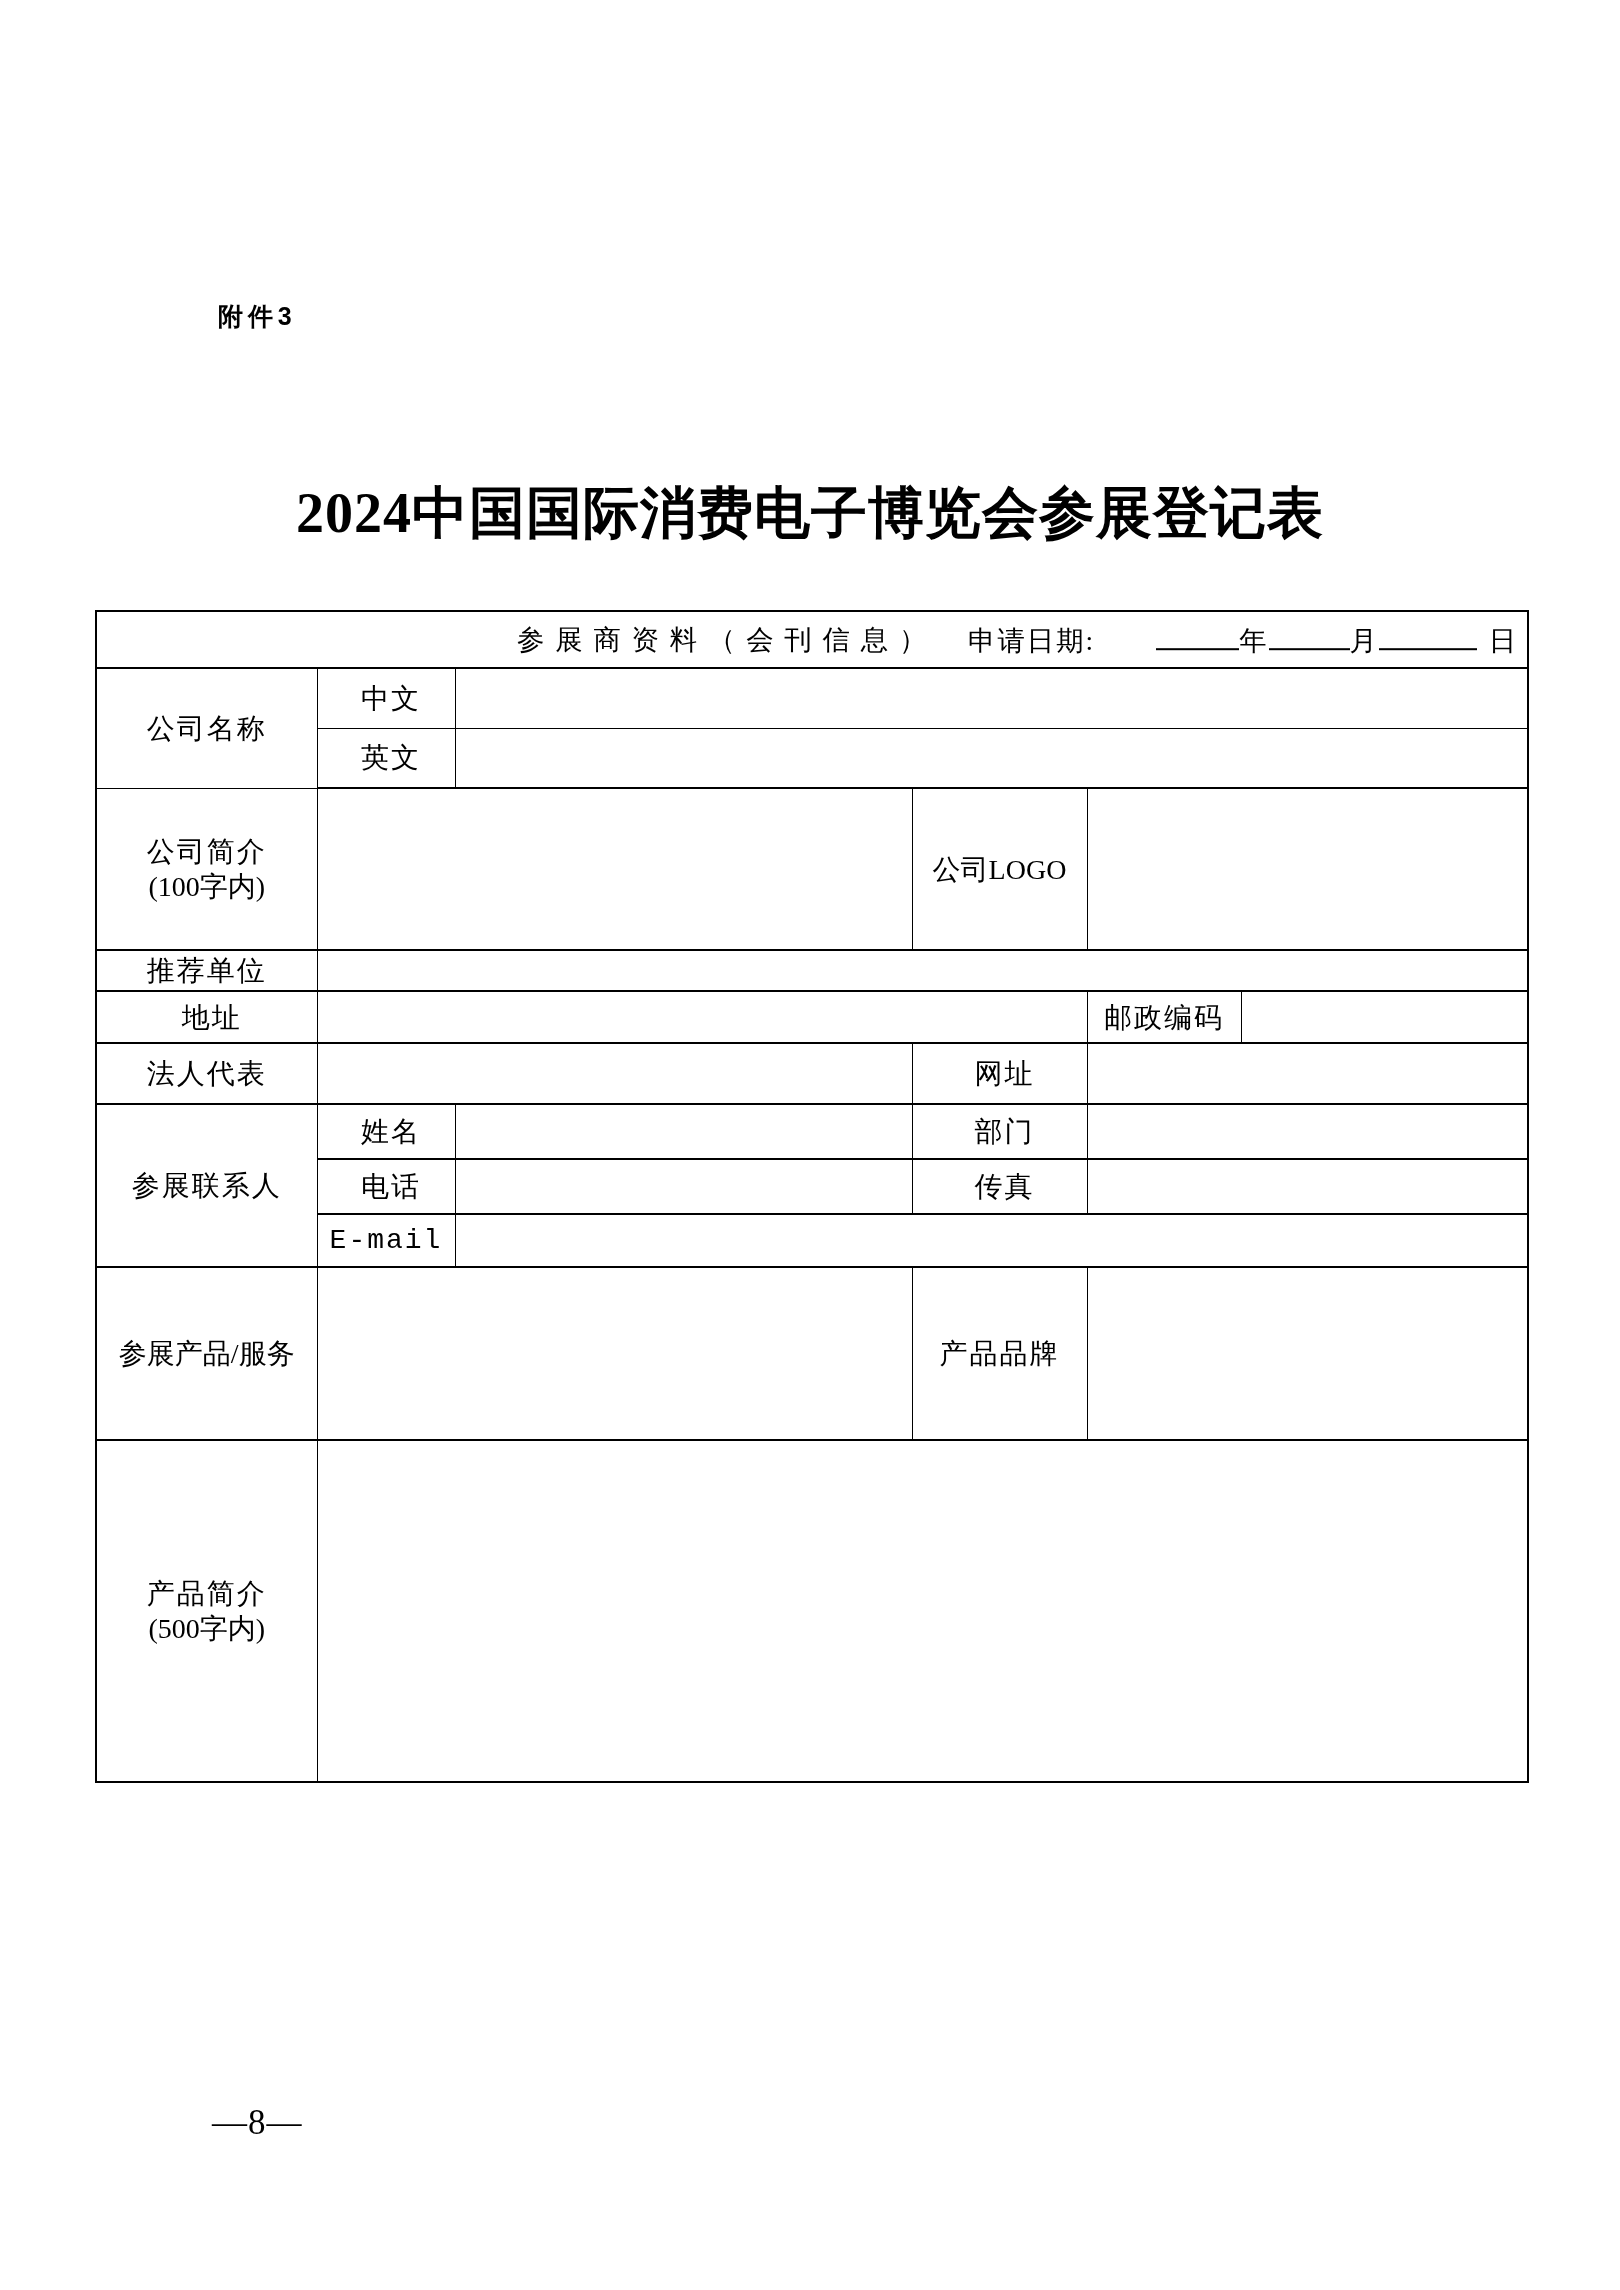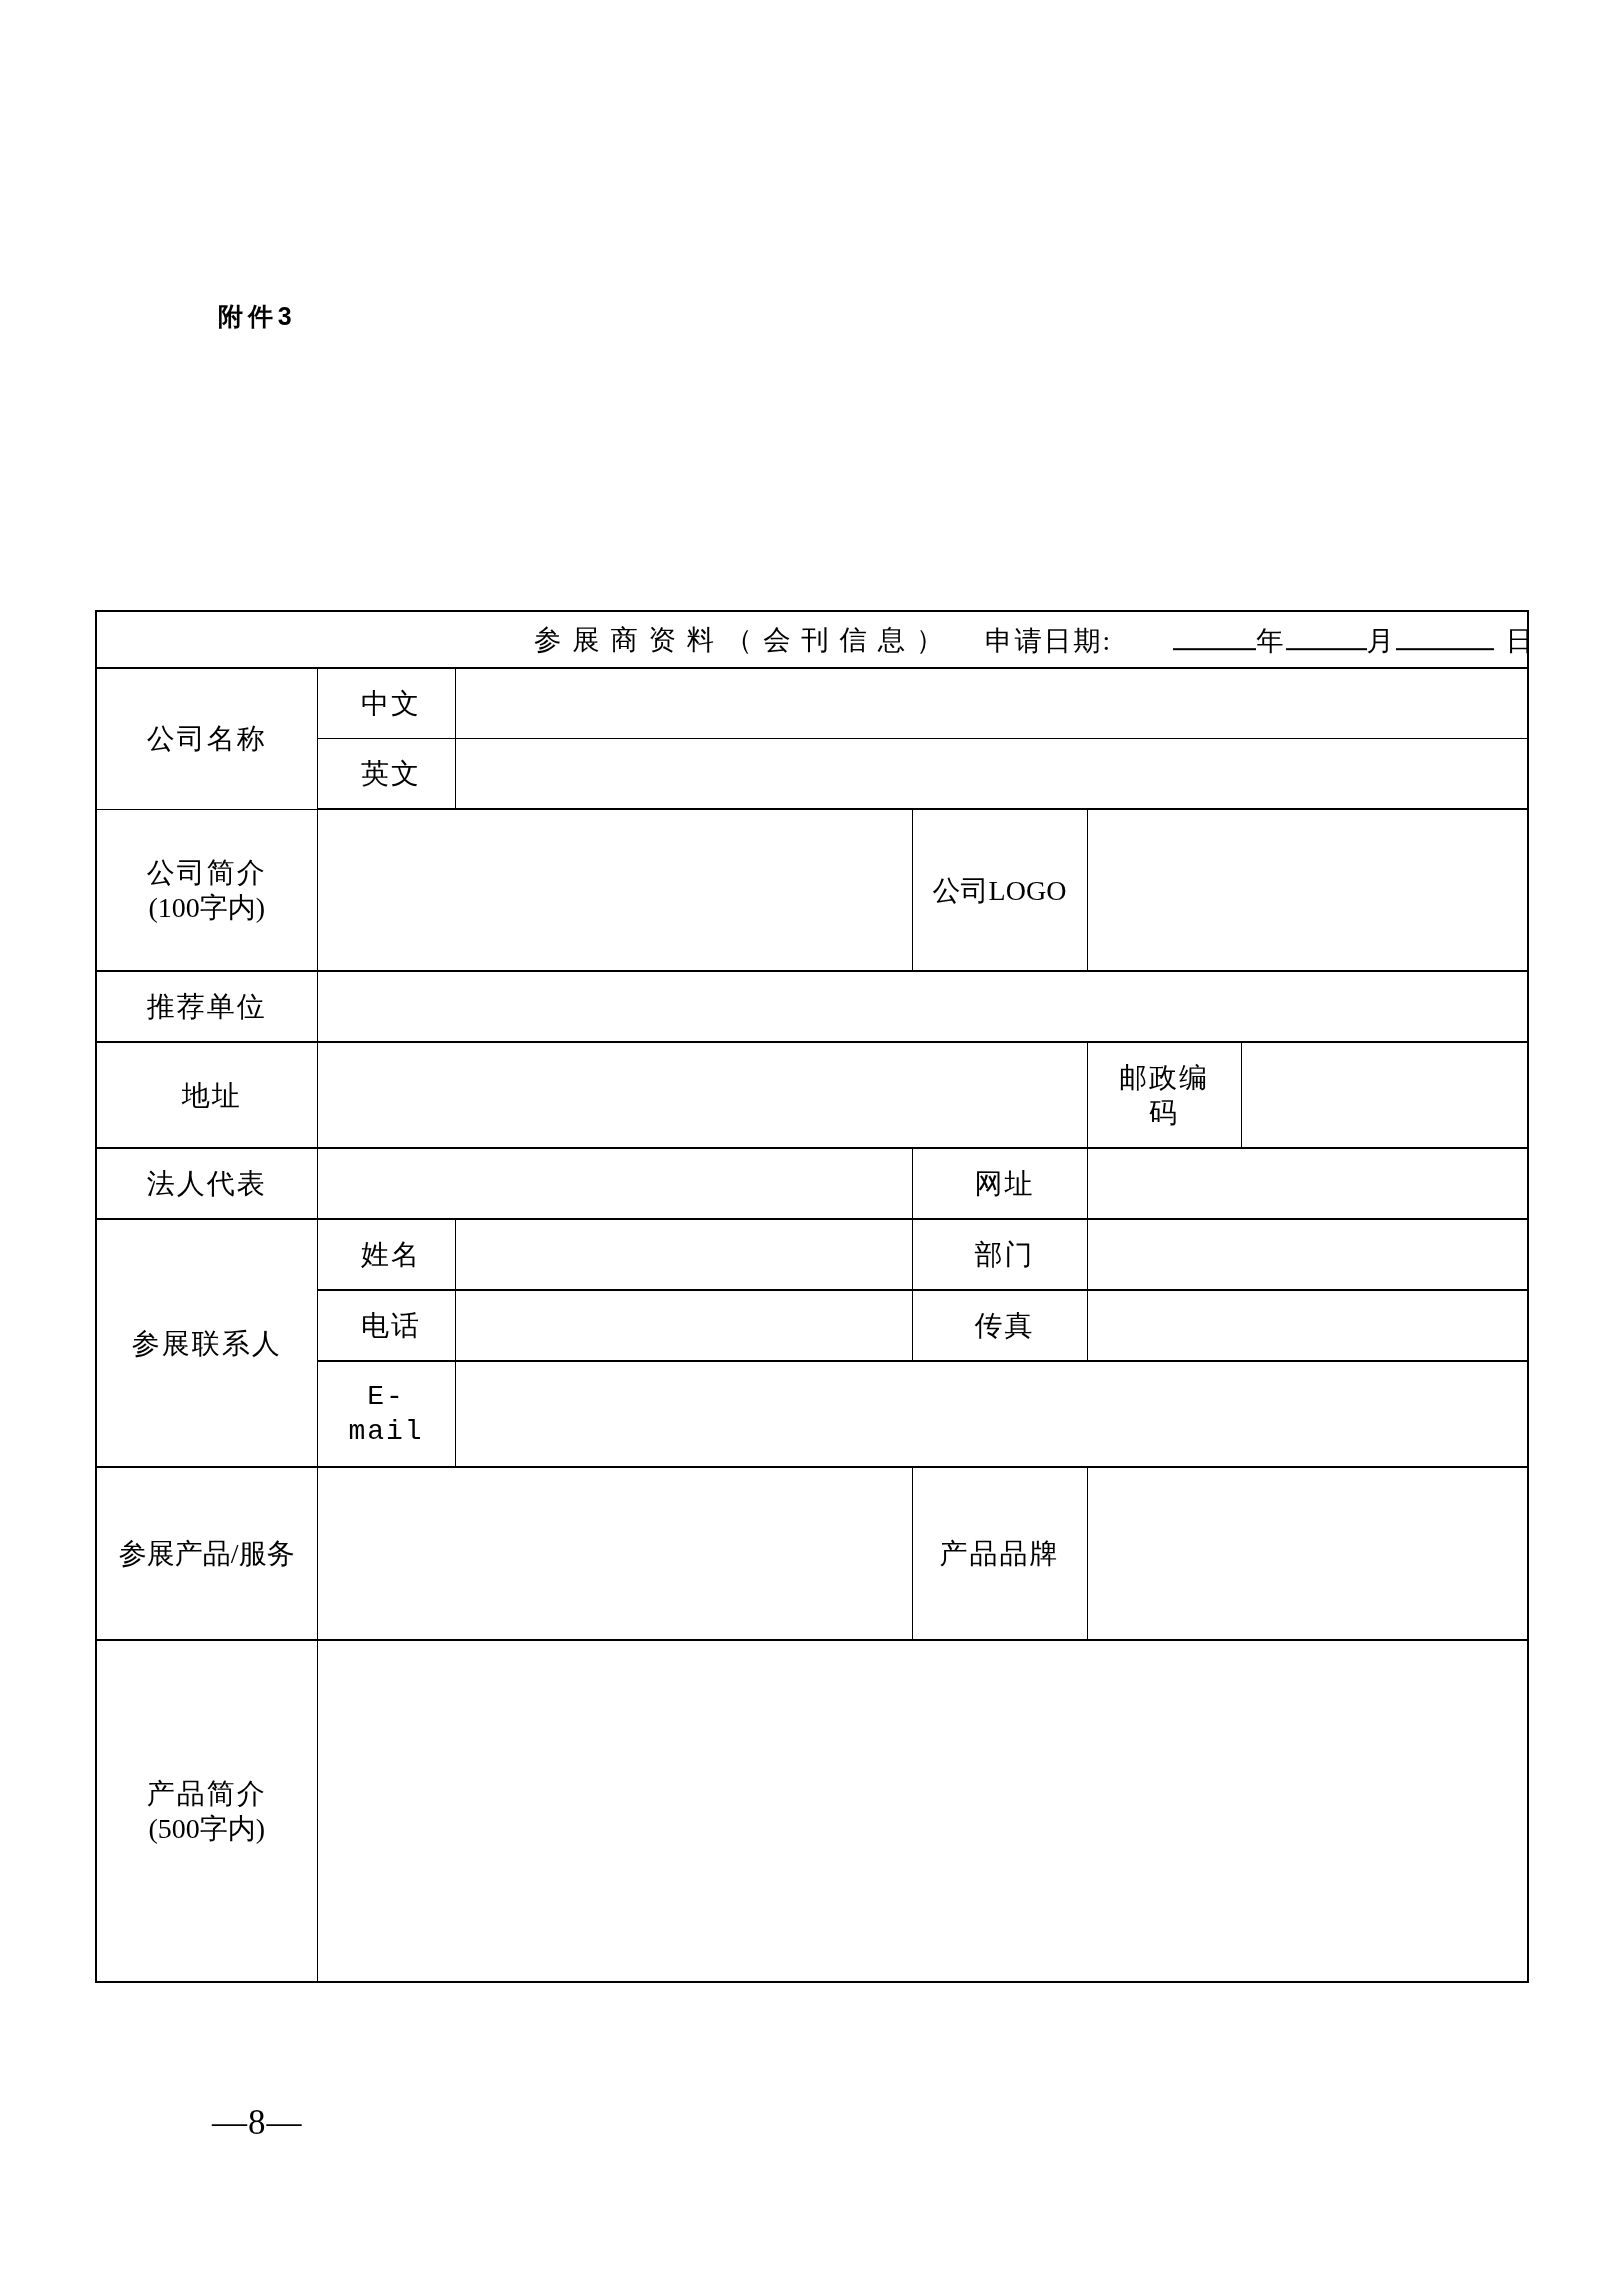--- a/index.html
+++ b/index.html
@@ -27,21 +27,21 @@
 
   
   table.form {
     position:absolute; left:95px; top:610px;
     width:1432px; table-layout:fixed;
     border-collapse:collapse;
     border:2px solid #000;
   }
   table.form td {
     border:1px solid #000;
-    padding:17px; margin:0;
+    padding:0; margin:0;
     vertical-align:middle; text-align:center;
     font-size:28px; letter-spacing:2px;
     overflow:hidden;
   }
   tr.thick > td { border-bottom-width:2px; }
 
   td.lbl { line-height:1.25; }
   td.wide-ls { letter-spacing:9.8px; text-indent:9.8px; }
   td.mono { font-family:"Liberation Mono","DejaVu Sans Mono",monospace; font-size:25.5px; letter-spacing:0; }
 
@@ -70,20 +70,21 @@
   }
 </style>
 </head>
 <body>
 
 <div class="page">
 
   <div class="attachment">附件3</div>
 
 
+  <div class="doc-title">2024中国国际消费电子博览会参展登记表</div>
 
   <table class="form">
     <colgroup>
       <col style="width:221px">
         <col style="width:138px">
         <col style="width:457px">
       <col style="width:175px">
         <col style="width:154px">
         <col style="width:287px">
     </colgroup>

